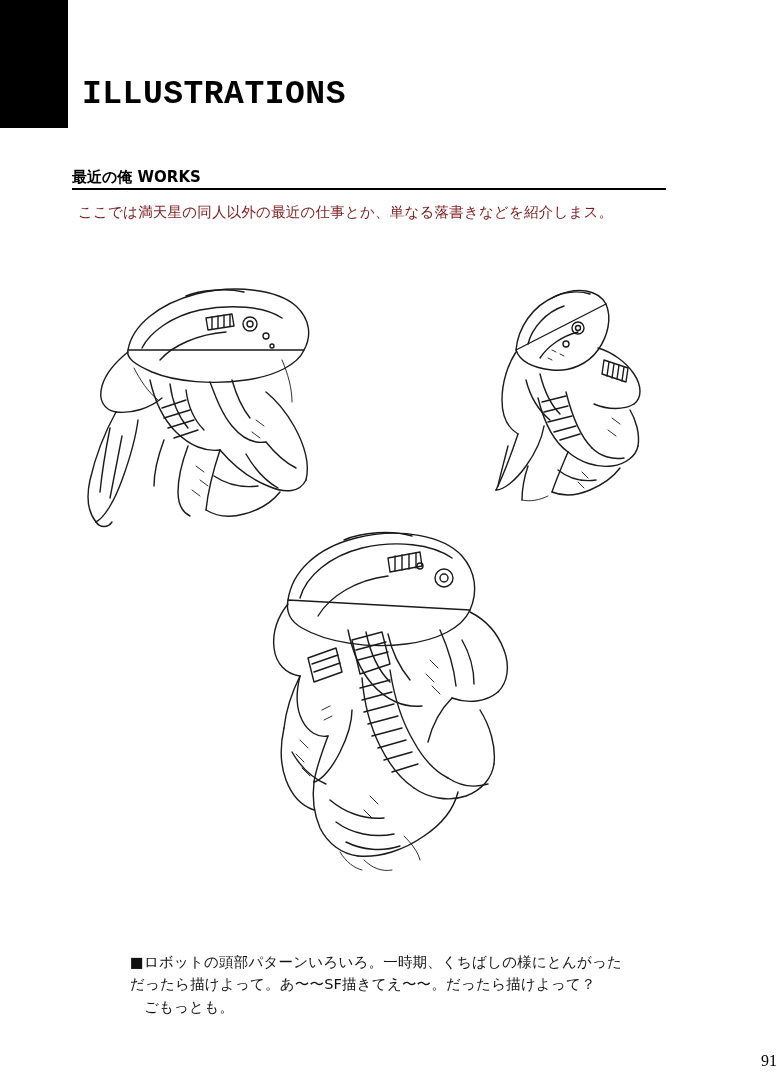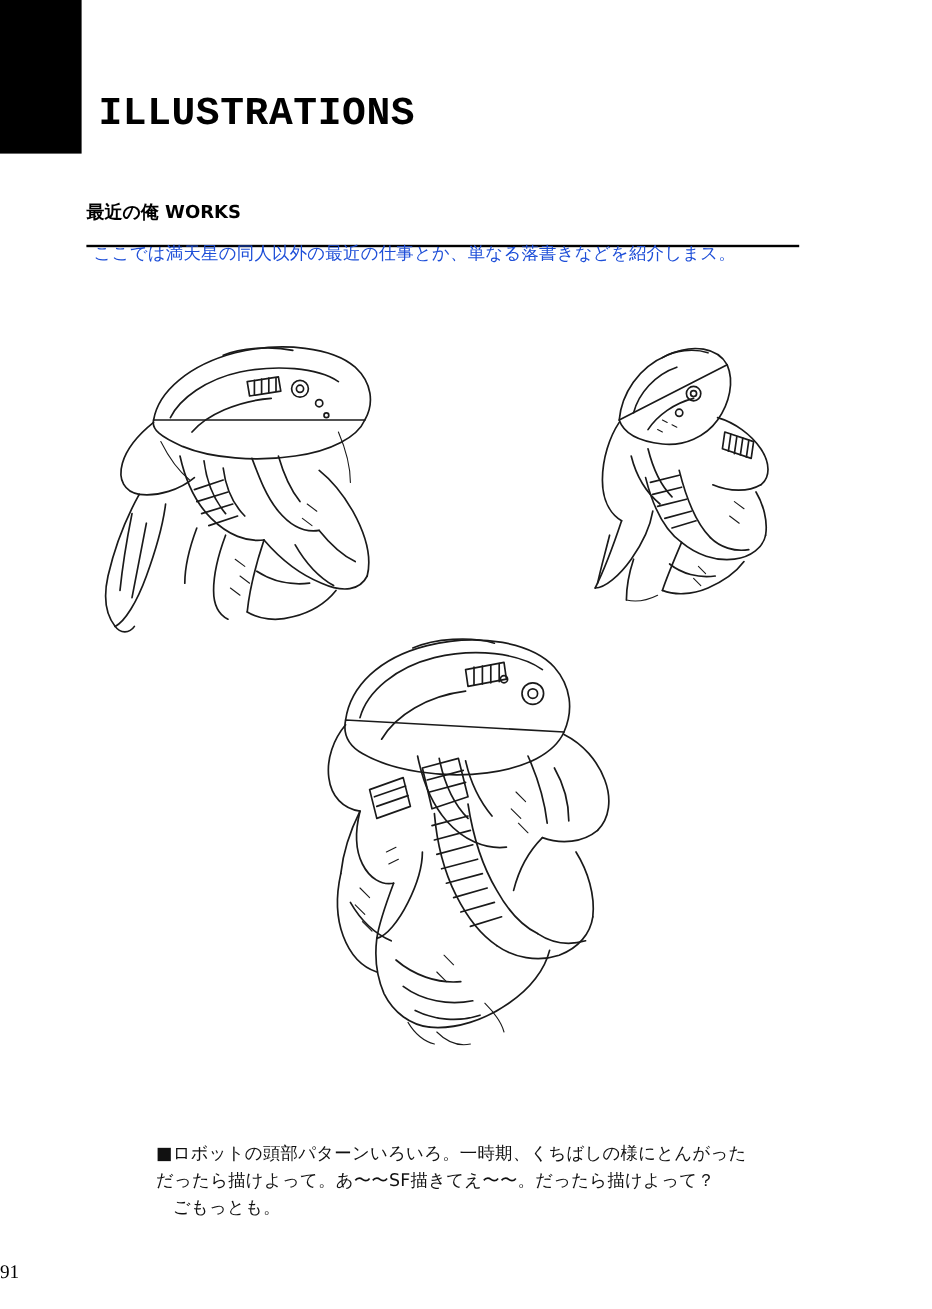--- a/index.html
+++ b/index.html
@@ -44,39 +44,39 @@
     position: absolute;
     left: 72px;
     top: 168px;
     width: 594px;
   }
   .section-heading {
     font-family: "DejaVu Sans", sans-serif;
     font-weight: bold;
     font-size: 15px;
     color: #000000;
-    padding-bottom: 17px;
+    padding-bottom: 1px;
     white-space: nowrap;
   }
   .section-rule {
     width: 100%;
     height: 2px;
     background: #000000;
   }
 
   
   .intro-text {
     position: absolute;
     left: 78px;
     top: 202px;
     width: 610px;
     font-family: Liberation Serif, serif;
     font-size: 14.5px;
     line-height: 1.5;
-    color: #1d4ed8;
+    color: #7f1d1d;
     letter-spacing: 0.2px;
   }
 
   
   .art-area {
     position: absolute;
     left: 0;
     top: 240px;
     width: 777px;
     height: 660px;
@@ -105,21 +105,21 @@
   .caption .line.indent {
     padding-left: 14px;
   }
 
   
   .page-number {
     position: absolute;
     left: 0;
     top: 1052px;
     width: 777px;
-    text-align: left;
+    text-align: right;
     font-family: "Liberation Serif", serif;
     font-size: 16px;
     color: #000000;
   }
 </style>
 </head>
 <body>
 
 <div class="corner-block"></div>
 

